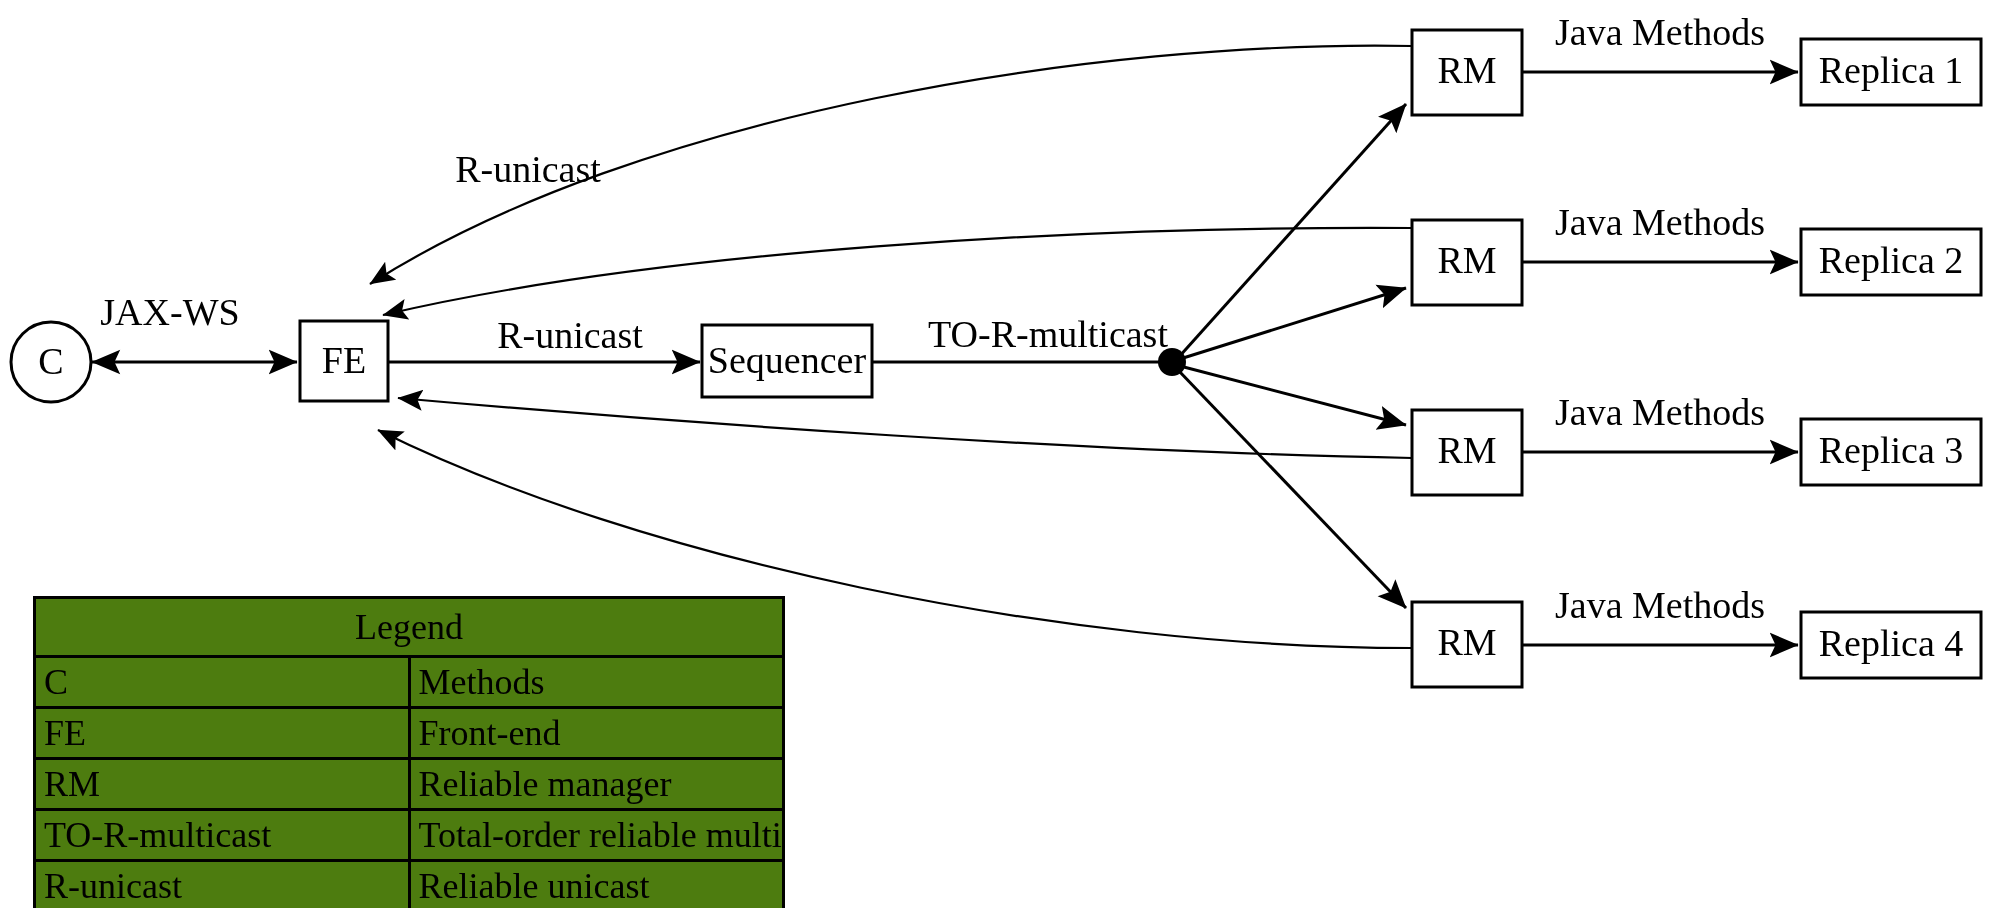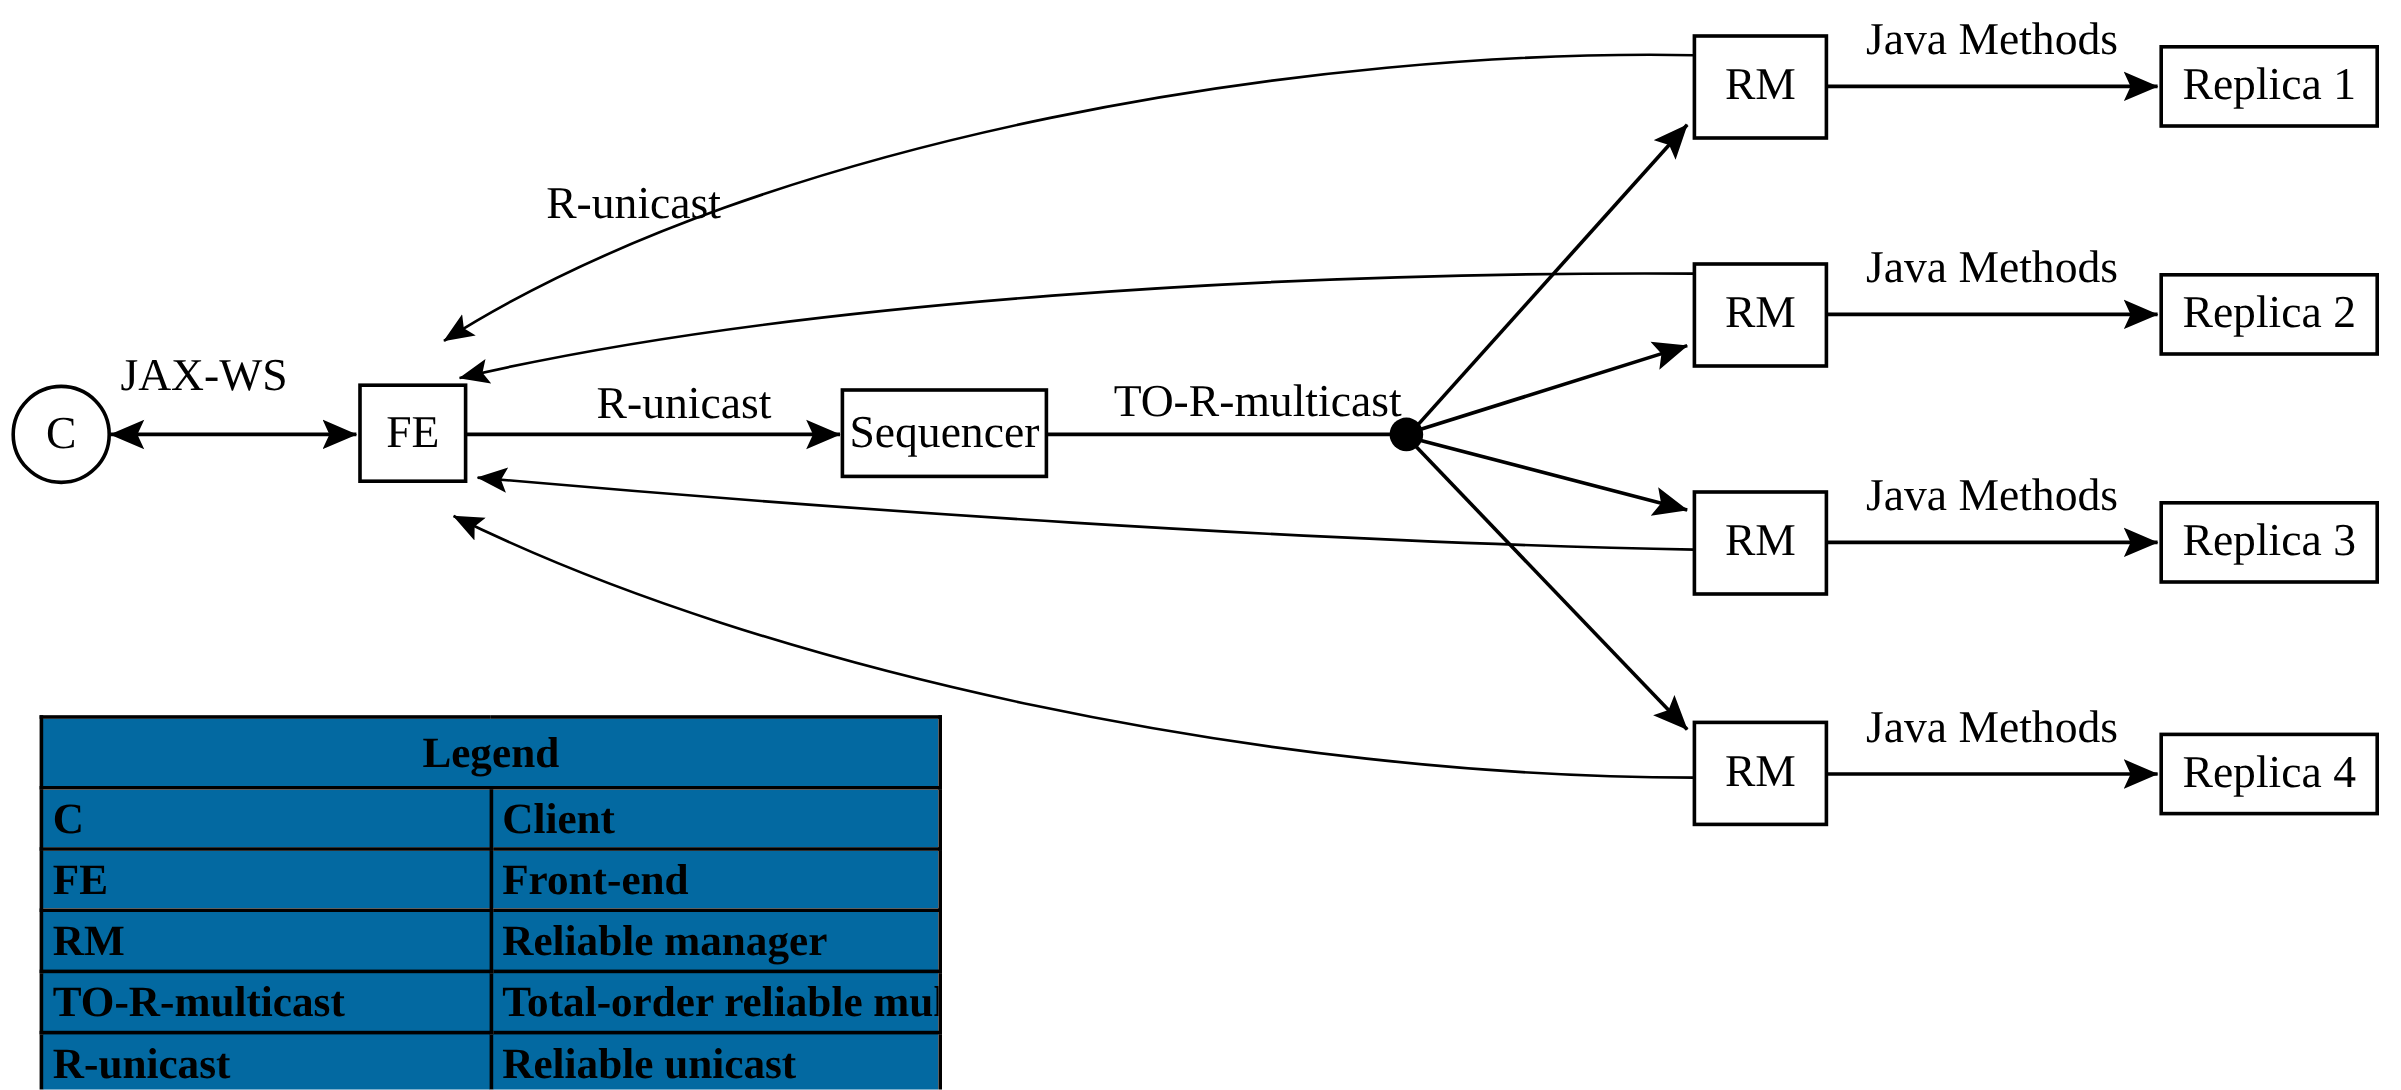--- a/index.html
+++ b/index.html
@@ -73,24 +73,24 @@
     left: 33px;
     top: 596px;
     width: 752px;
     border-collapse: collapse;
     background: #f0f0f0;
     font-size: 36px;
     table-layout: fixed;
   }
   .legend-table td, .legend-table th {
     border: 3px solid #000000;
-    background: #0369a1;
+    background: #4d7c0f;
     padding: 2px 8px;
     height: 44px;
-    font-weight: bold;
+    font-weight: normal;
     text-align: left;
     white-space: nowrap;
     overflow: hidden;
   }
   .legend-table th.legend-title {
     text-align: center;
     height: 52px;
   }
   .legend-col-key { width: 302px; }
 </style>
@@ -200,21 +200,21 @@
 
   <table class="legend-table">
     <thead>
       <tr>
         <th class="legend-title" colspan="2">Legend</th>
       </tr>
     </thead>
     <tbody>
       <tr>
         <td class="legend-col-key">C</td>
-        <td>Client</td>
+        <td>Methods</td>
       </tr>
       <tr>
         <td class="legend-col-key">FE</td>
         <td>Front-end</td>
       </tr>
       <tr>
         <td class="legend-col-key">RM</td>
         <td>Reliable manager</td>
       </tr>
       <tr>

